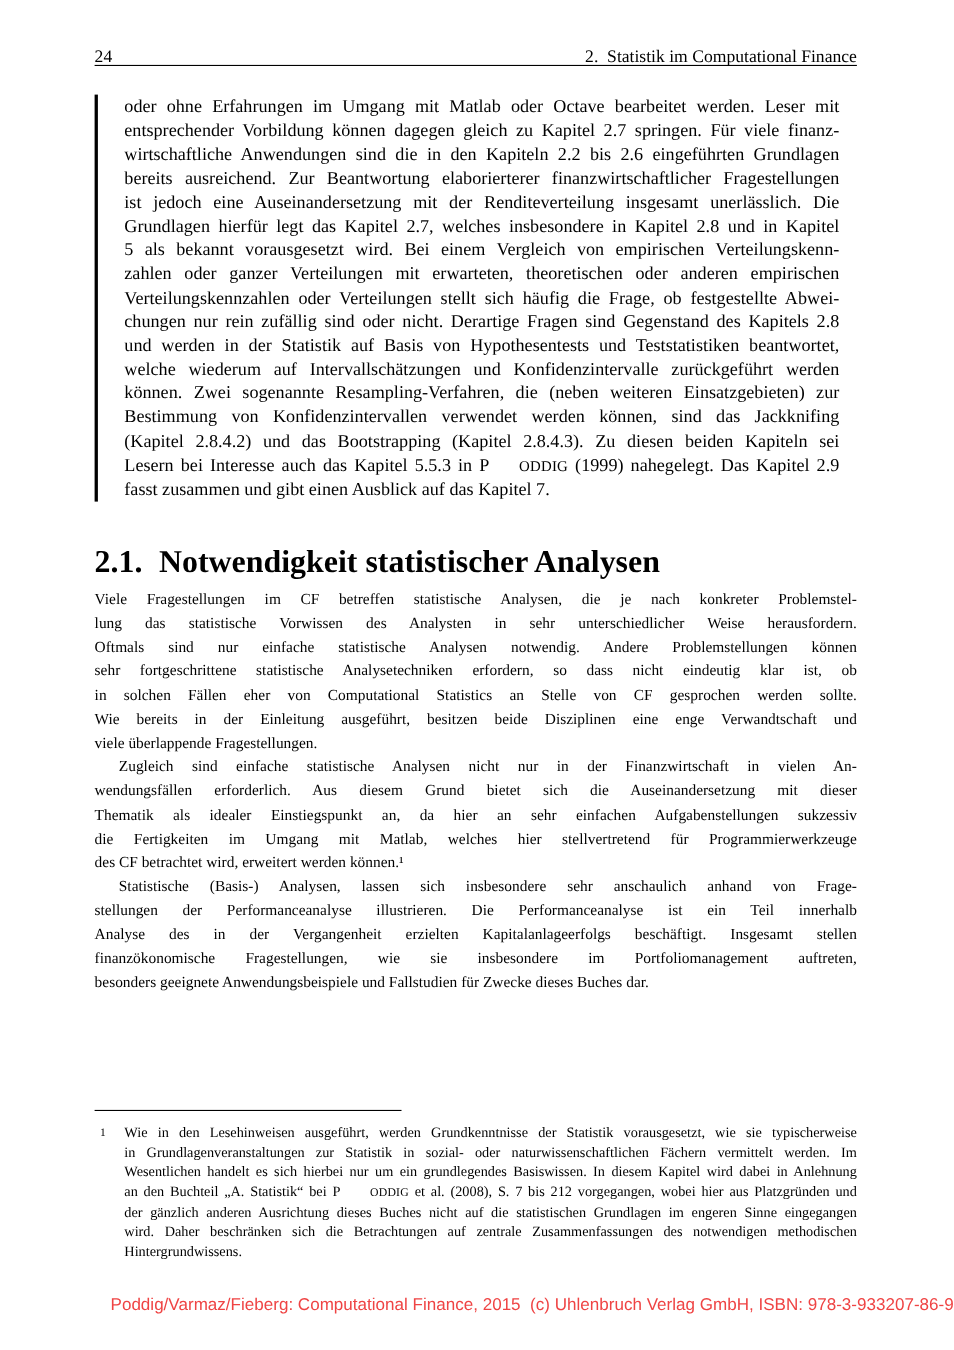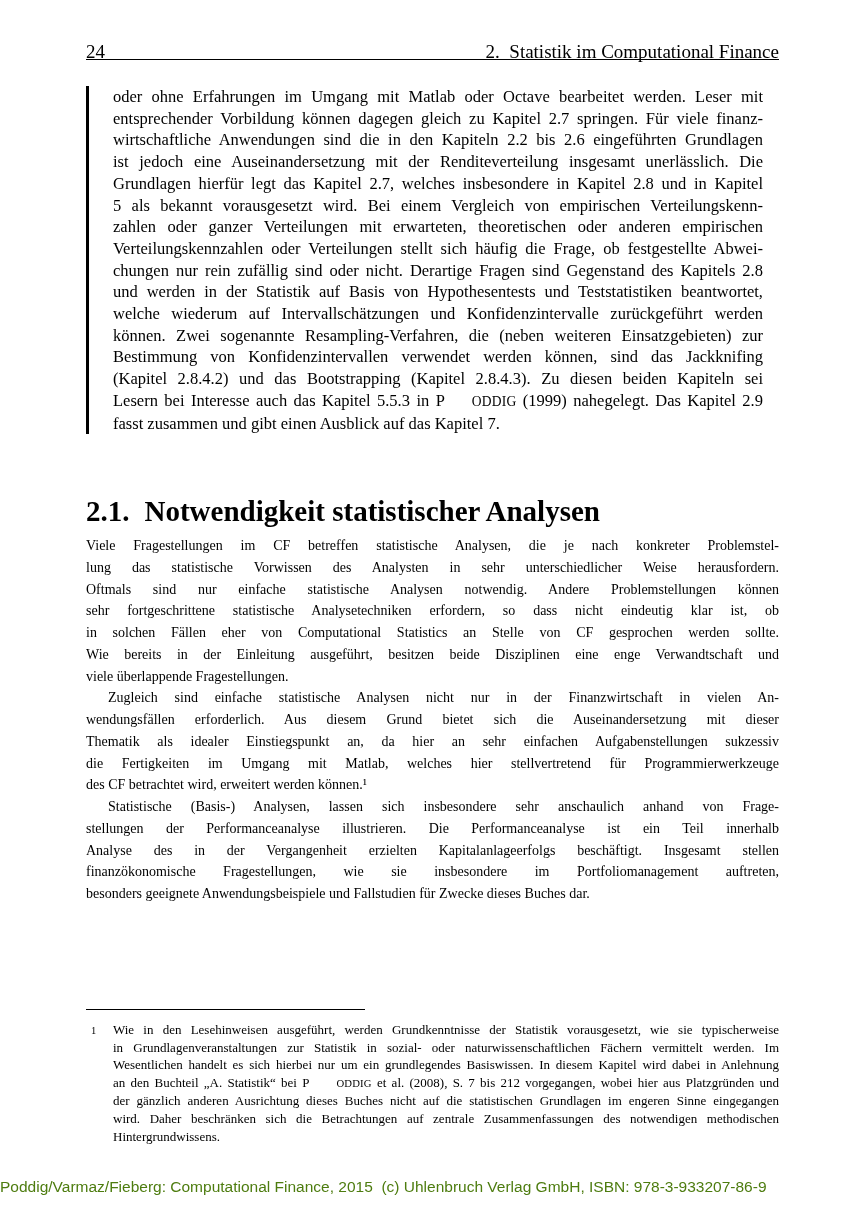--- a/index.html
+++ b/index.html
@@ -10,21 +10,21 @@
     background: #ffffff;
     overflow: hidden;
     font-family: "Liberation Serif", "DejaVu Serif", serif;
     color: #000000;
   }
   .header-row {
     position: absolute;
     top: 43px; left: 86px; width: 693px;
     display: flex;
     justify-content: space-between;
-    font-size: 19px;
+    font-size: 16px;
     line-height: 17px;
     gap: 24px;
   }
   .header-rule {
     position: absolute;
     top: 59px; left: 86px; width: 693px;
     border-top: 1.4px solid #000000;
   }
   .intro-quote {
     position: absolute;
@@ -70,41 +70,42 @@
     line-height: 17.6px;
   }
   .footnote-marker {
     position: absolute;
     left: 5px; top: 1px;
     font-size: 10.5px;
   }
   .page-footer {
     position: absolute;
     top: 1178px; left: 0; width: 867px;
-    text-align: left;
+    text-align: right;
     font-family: "Liberation Sans", "DejaVu Sans", sans-serif;
     font-size: 15.5px;
-    color: #4d7c0f;
+    color: #ef4444;
   }
 </style>
 </head>
 <body>
 
 <div class="page">
 
   <div class="header-row">
     <span>24</span>
     <span>2.&nbsp;&nbsp;Statistik im Computational Finance</span>
   </div>
   <div class="header-rule"></div>
 
   <blockquote class="intro-quote">
       <div class="line">oder ohne Erfahrungen im Umgang mit Matlab oder Octave bearbeitet werden. Leser mit</div>
       <div class="line">entsprechender Vorbildung können dagegen gleich zu Kapitel 2.7 springen. Für viele finanz-</div>
       <div class="line">wirtschaftliche Anwendungen sind die in den Kapiteln 2.2 bis 2.6 eingeführten Grundlagen</div>
+      <div class="line">bereits ausreichend. Zur Beantwortung elaborierterer finanzwirtschaftlicher Fragestellungen</div>
       <div class="line">ist jedoch eine Auseinandersetzung mit der Renditeverteilung insgesamt unerlässlich. Die</div>
       <div class="line">Grundlagen hierfür legt das Kapitel 2.7, welches insbesondere in Kapitel 2.8 und in Kapitel</div>
       <div class="line">5 als bekannt vorausgesetzt wird. Bei einem Vergleich von empirischen Verteilungskenn-</div>
       <div class="line">zahlen oder ganzer Verteilungen mit erwarteten, theoretischen oder anderen empirischen</div>
       <div class="line">Verteilungskennzahlen oder Verteilungen stellt sich häufig die Frage, ob festgestellte Abwei-</div>
       <div class="line">chungen nur rein zufällig sind oder nicht. Derartige Fragen sind Gegenstand des Kapitels 2.8</div>
       <div class="line">und werden in der Statistik auf Basis von Hypothesentests und Teststatistiken beantwortet,</div>
       <div class="line">welche wiederum auf Intervallschätzungen und Konfidenzintervalle zurückgeführt werden</div>
       <div class="line">können. Zwei sogenannte Resampling-Verfahren, die (neben weiteren Einsatzgebieten) zur</div>
       <div class="line">Bestimmung von Konfidenzintervallen verwendet werden können, sind das Jackknifing</div>

